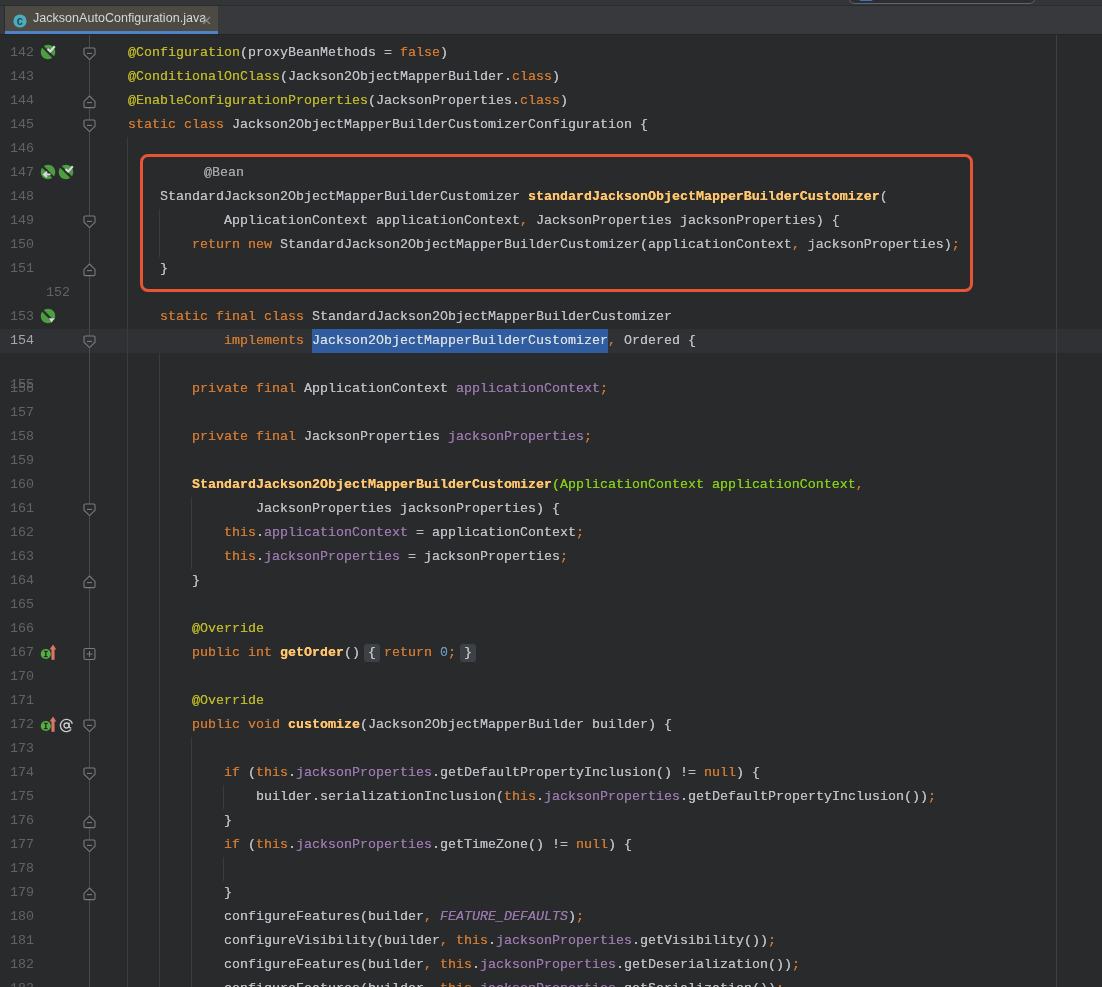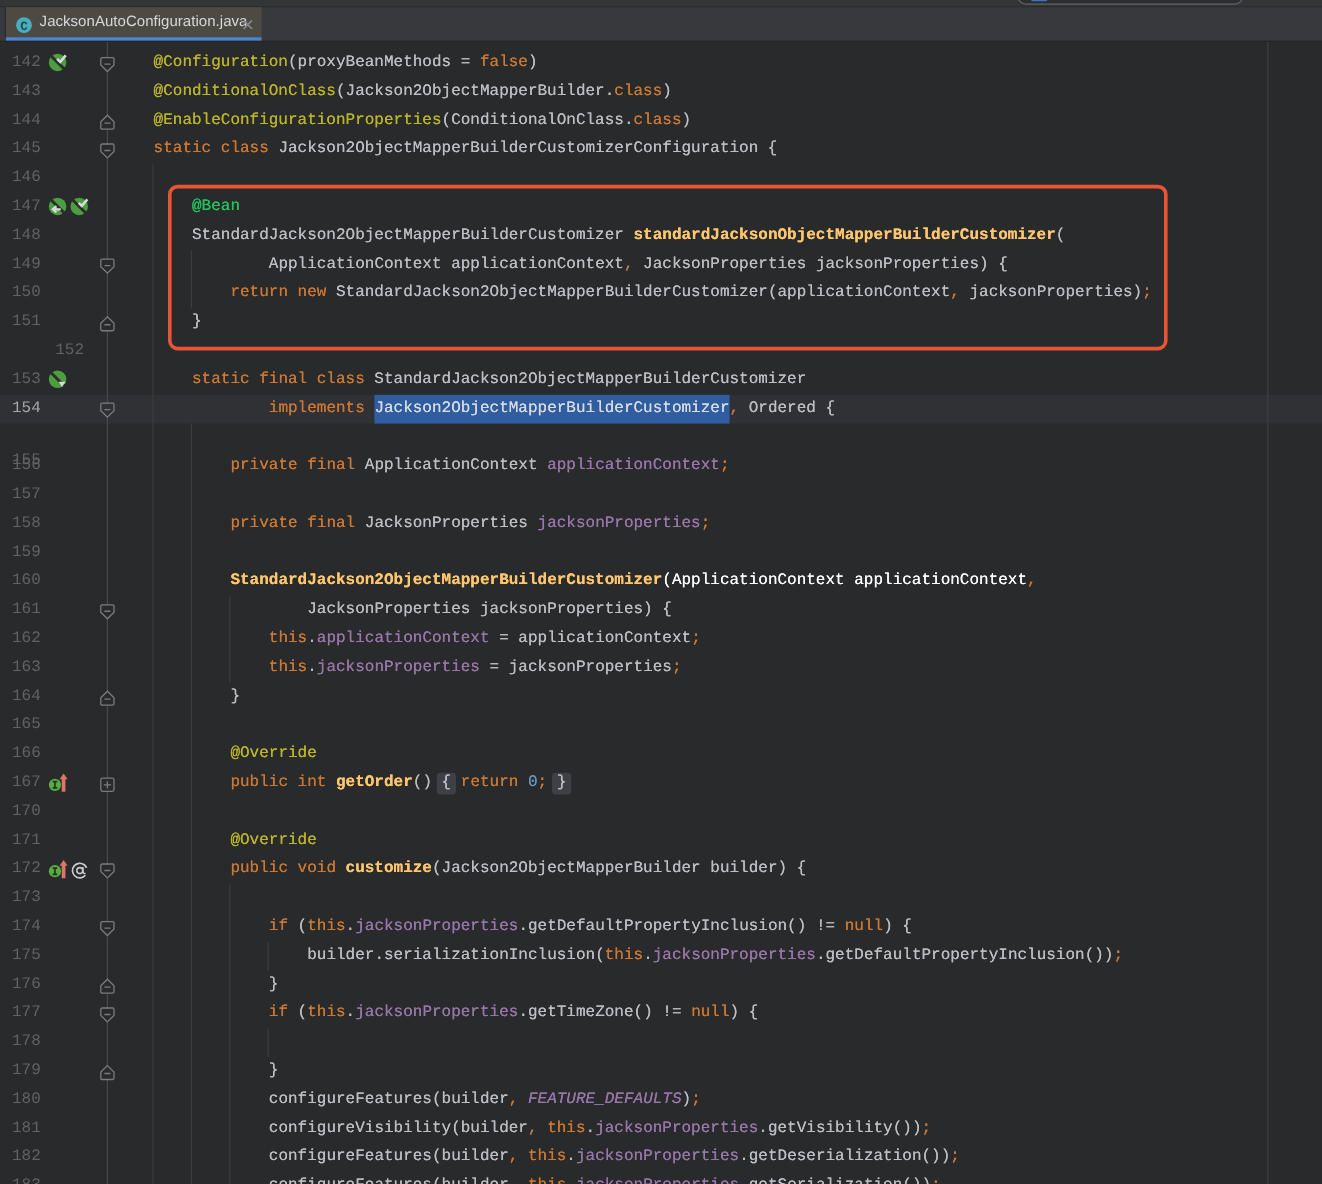--- a/index.html
+++ b/index.html
@@ -38,26 +38,26 @@
 <div class="abs" style="left:89px;top:35px;width:1px;height:952px;background:#47494c;"></div>
 <div class="abs" style="left:312px;top:329px;width:296px;height:24px;background:#2f5da0;"></div>
 <div class="abs" style="left:140px;top:154px;width:833px;height:138px;border:3px solid #e65535;border-radius:8px;"></div>
 <div class="abs" style="left:364px;top:644px;width:16px;height:18px;background:#3d4044;border-radius:3px;"></div>
 <div class="abs" style="left:460px;top:644px;width:16px;height:18px;background:#3d4044;border-radius:3px;"></div>
 <div class="ln" style="top:41px;color:#606366;">142</div>
 <div class="code" style="left:128px;top:41px;"><span style="color:#bbb529;">@Configuration</span><span style="color:#bcbec4;">(</span><span style="color:#bcbec4;">proxyBeanMethods = </span><span style="color:#cc7832;margin-top:36px;">false</span><span style="color:#bcbec4;">)</span></div>
 <div class="ln" style="top:65px;color:#606366;">143</div>
 <div class="code" style="left:128px;top:65px;"><span style="color:#bbb529;">@ConditionalOnClass</span><span style="color:#bcbec4;">(Jackson2ObjectMapperBuilder.</span><span style="color:#cc7832;">class</span><span style="color:#bcbec4;">)</span></div>
 <div class="ln" style="top:89px;color:#606366;">144</div>
-<div class="code" style="left:128px;top:89px;"><span style="color:#bbb529;">@EnableConfigurationProperties</span><span style="color:#bcbec4;">(ConditionalOnClass.</span><span style="color:#cc7832;">class</span><span style="color:#bcbec4;">)</span></div>
+<div class="code" style="left:128px;top:89px;"><span style="color:#bbb529;">@EnableConfigurationProperties</span><span style="color:#bcbec4;">(JacksonProperties.</span><span style="color:#cc7832;">class</span><span style="color:#bcbec4;">)</span></div>
 <div class="ln" style="top:113px;color:#606366;">145</div>
 <div class="code" style="left:128px;top:113px;"><span style="color:#cc7832;">static class </span><span style="color:#bcbec4;">Jackson2ObjectMapperBuilderCustomizerConfiguration {</span></div>
 <div class="ln" style="top:137px;color:#606366;">146</div>
 <div class="ln" style="top:161px;color:#606366;">147</div>
-<div class="code" style="left:160px;top:161px;"><span style="color:#22c55e;">@Bean</span></div>
+<div class="code" style="left:160px;top:161px;"><span style="color:#a3a3a3;margin-left:44px;">@Bean</span></div>
 <div class="ln" style="top:185px;color:#606366;">148</div>
 <div class="code" style="left:160px;top:185px;"><span style="color:#bcbec4;">StandardJackson2ObjectMapperBuilderCustomizer </span><span style="color:#ffc66d;font-weight:bold;">standardJacksonObjectMapperBuilderCustomizer</span><span style="color:#bcbec4;">(</span></div>
 <div class="ln" style="top:209px;color:#606366;">149</div>
 <div class="code" style="left:224px;top:209px;"><span style="color:#bcbec4;">ApplicationContext applicationContext</span><span style="color:#cc7832;">,</span><span style="color:#bcbec4;"> JacksonProperties jacksonProperties) {</span></div>
 <div class="ln" style="top:233px;color:#606366;">150</div>
 <div class="code" style="left:192px;top:233px;"><span style="color:#cc7832;">return new </span><span style="color:#bcbec4;">StandardJackson2ObjectMapperBuilderCustomizer(applicationContext</span><span style="color:#cc7832;">,</span><span style="color:#bcbec4;"> jacksonProperties)</span><span style="color:#cc7832;">;</span></div>
 <div class="ln" style="top:257px;color:#606366;">151</div>
 <div class="code" style="left:160px;top:257px;"><span style="color:#bcbec4;">}</span></div>
 <div class="ln" style="top:281px;color:#606366;margin-left:36px;">152</div>
 <div class="ln" style="top:305px;color:#606366;">153</div>
@@ -65,21 +65,21 @@
 <div class="ln" style="top:329px;color:#a4a7ab;">154</div>
 <div class="code" style="left:224px;top:329px;"><span style="color:#cc7832;">implements </span><span style="color:#d8dbe0;">Jackson2ObjectMapperBuilderCustomizer</span><span style="color:#cc7832;">,</span><span style="color:#bcbec4;"> Ordered {</span></div>
 <div class="ln" style="top:353px;color:#606366;margin-top:20px;">155</div>
 <div class="ln" style="top:377px;color:#606366;">156</div>
 <div class="code" style="left:192px;top:377px;"><span style="color:#cc7832;">private final </span><span style="color:#bcbec4;">ApplicationContext </span><span style="color:#9876aa;">applicationContext</span><span style="color:#cc7832;">;</span></div>
 <div class="ln" style="top:401px;color:#606366;">157</div>
 <div class="ln" style="top:425px;color:#606366;">158</div>
 <div class="code" style="left:192px;top:425px;"><span style="color:#cc7832;">private final </span><span style="color:#bcbec4;">JacksonProperties </span><span style="color:#9876aa;">jacksonProperties</span><span style="color:#cc7832;">;</span></div>
 <div class="ln" style="top:449px;color:#606366;">159</div>
 <div class="ln" style="top:473px;color:#606366;">160</div>
-<div class="code" style="left:192px;top:473px;"><span style="color:#ffc66d;font-weight:bold;">StandardJackson2ObjectMapperBuilderCustomizer</span><span style="color:#ffffff;">(ApplicationContext applicationContext</span><span style="color:#cc7832;">,</span></div>
+<div class="code" style="left:192px;top:473px;"><span style="color:#ffc66d;font-weight:bold;">StandardJackson2ObjectMapperBuilderCustomizer</span><span style="color:#84cc16;">(ApplicationContext applicationContext</span><span style="color:#cc7832;">,</span></div>
 <div class="ln" style="top:497px;color:#606366;">161</div>
 <div class="code" style="left:256px;top:497px;"><span style="color:#bcbec4;">JacksonProperties jacksonProperties) {</span></div>
 <div class="ln" style="top:521px;color:#606366;">162</div>
 <div class="code" style="left:224px;top:521px;"><span style="color:#cc7832;">this</span><span style="color:#bcbec4;">.</span><span style="color:#9876aa;">applicationContext</span><span style="color:#bcbec4;"> = applicationContext</span><span style="color:#cc7832;">;</span></div>
 <div class="ln" style="top:545px;color:#606366;">163</div>
 <div class="code" style="left:224px;top:545px;"><span style="color:#cc7832;">this</span><span style="color:#bcbec4;">.</span><span style="color:#9876aa;">jacksonProperties</span><span style="color:#bcbec4;"> = jacksonProperties</span><span style="color:#cc7832;">;</span></div>
 <div class="ln" style="top:569px;color:#606366;">164</div>
 <div class="code" style="left:192px;top:569px;"><span style="color:#bcbec4;">}</span></div>
 <div class="ln" style="top:593px;color:#606366;">165</div>
 <div class="ln" style="top:617px;color:#606366;">166</div>

